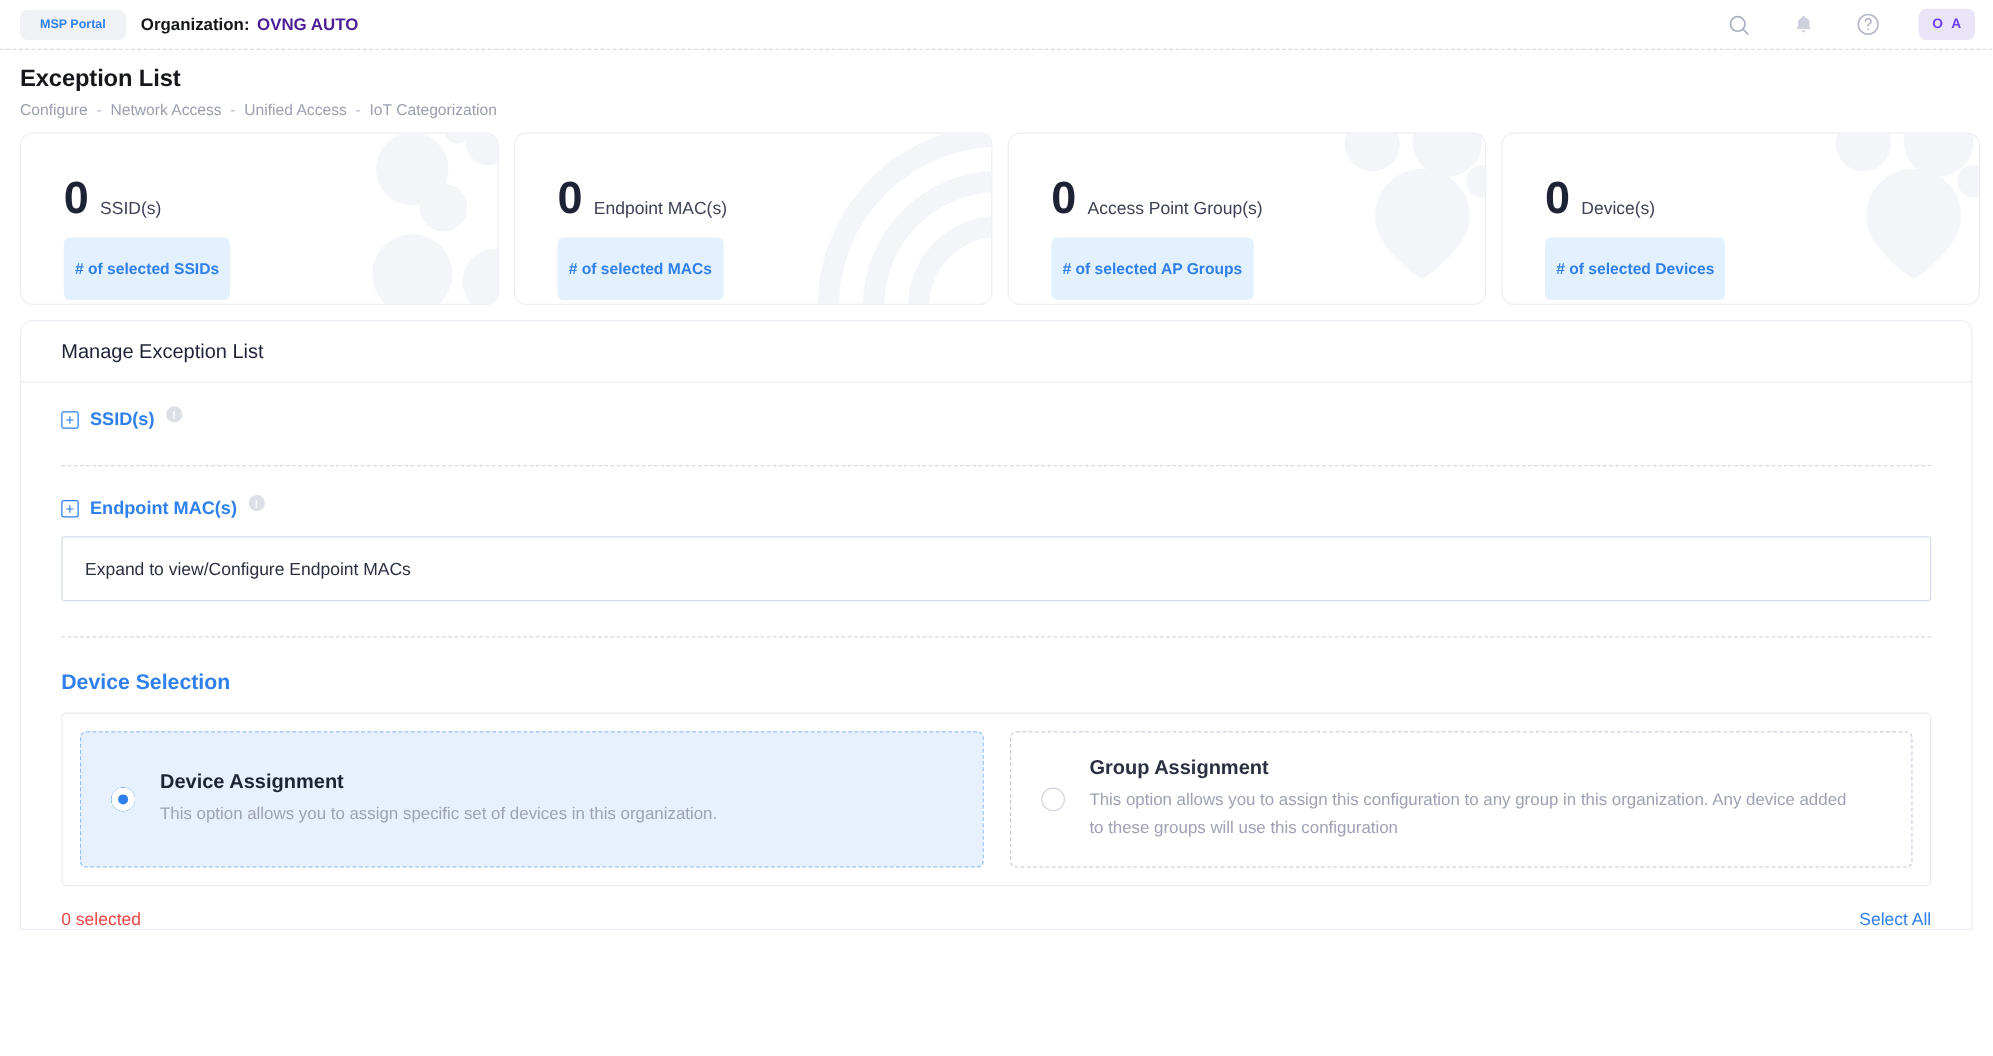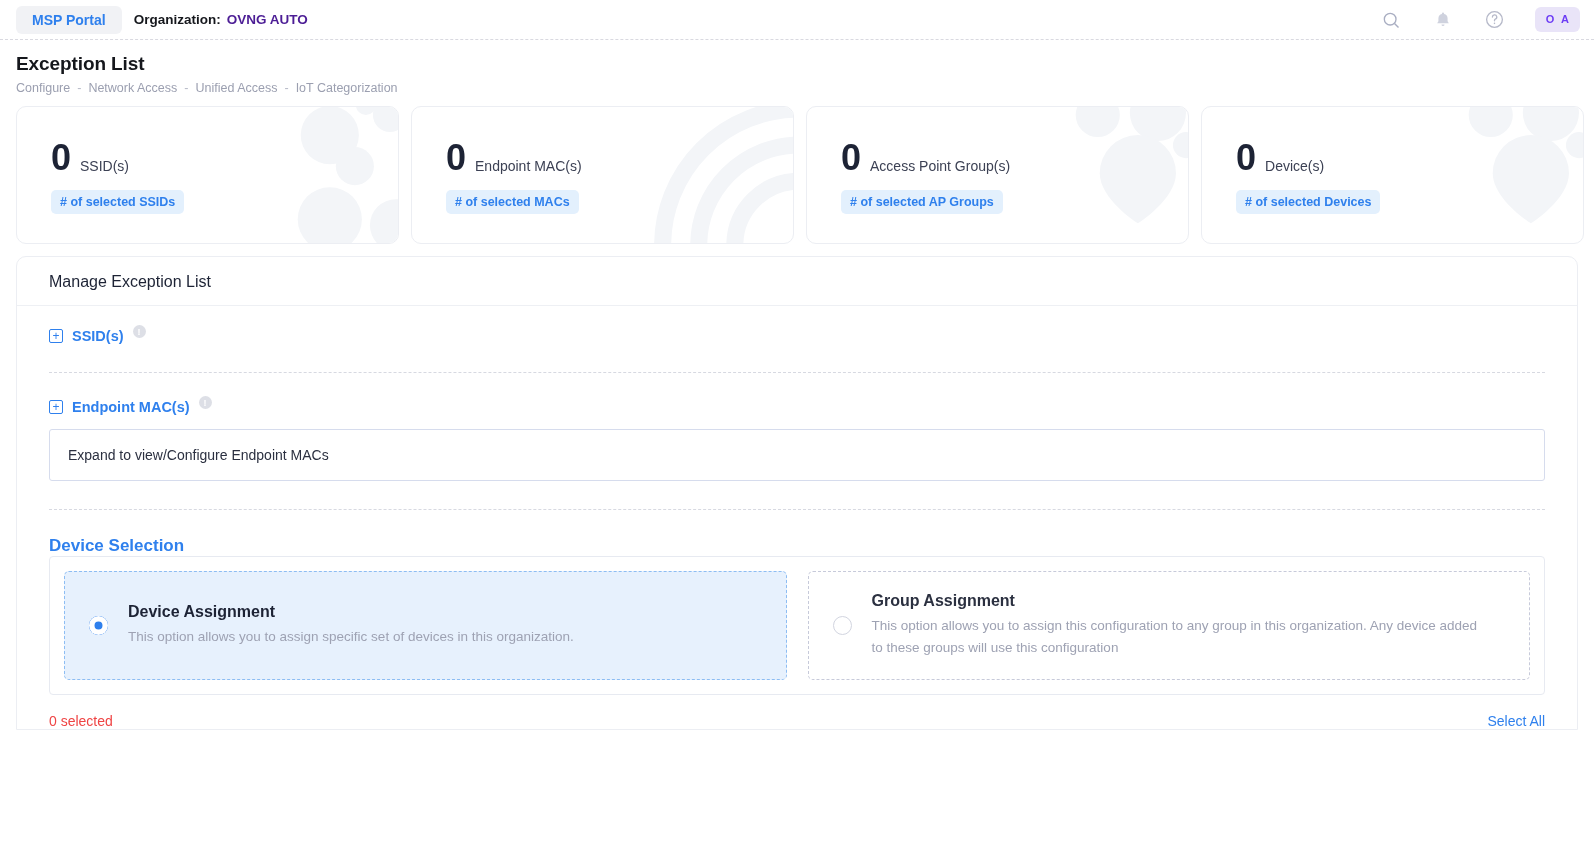--- a/index.html
+++ b/index.html
@@ -18,21 +18,21 @@
     display: flex;
     align-items: center;
     padding: 0 14px 0 16px;
     border-bottom: 1px dashed #d9d9e0;
     background: #fff;
     position: relative;
   }
   .msp-pill {
     background: #f1f2f5;
     color: #2f80ed;
-    font-size: 14px;
+    font-size: 10px;
     font-weight: 600;
     padding: 7px 16px;
     border-radius: 6px;
     line-height: 1;
     cursor: pointer;
   }
   .org-wrap {
     margin-left: 12px;
     font-size: 13.5px;
     display: flex;
@@ -108,21 +108,21 @@
     line-height: 0.8;
   }
   .stat-label { font-size: 14px; color: #3c4154; line-height: 1; }
   .stat-badge {
     display: inline-block;
     margin-top: 17px;
     background: #e3f0fd;
     color: #2f80ed;
     font-size: 12.5px;
     font-weight: 700;
-    padding: 5px 9px;
+    padding: 18px 9px;
     border-radius: 5px;
     position: relative;
     z-index: 2;
   }
   .deco { position: absolute; inset: 0; z-index: 1; pointer-events: none; }
 
   
   .panel {
     margin: 12px 16px 0 16px;
     background: #fff;
@@ -183,20 +183,21 @@
   .dash-sep {
     border-top: 1px dashed #d7d9e1;
     margin: 28px 0 26px 0;
   }
 
   
   .ds-title {
     color: #2f80ed;
     font-size: 17px;
     font-weight: 600;
+    margin-bottom: 14px;
   }
   .ds-wrap {
     border: 1px solid #e7eaf1;
     border-radius: 4px;
     padding: 14px;
     display: flex;
     gap: 21px;
   }
   .opt {
     flex: 1;

